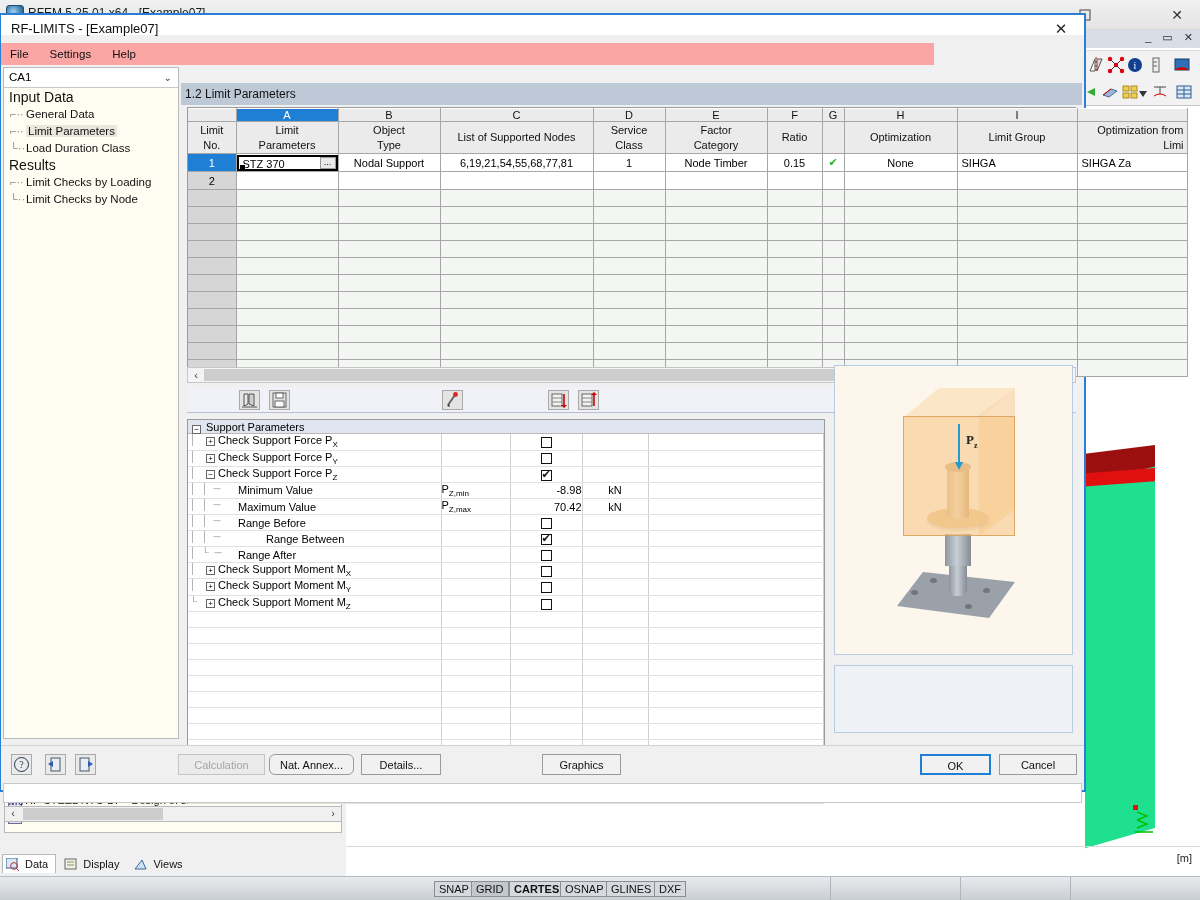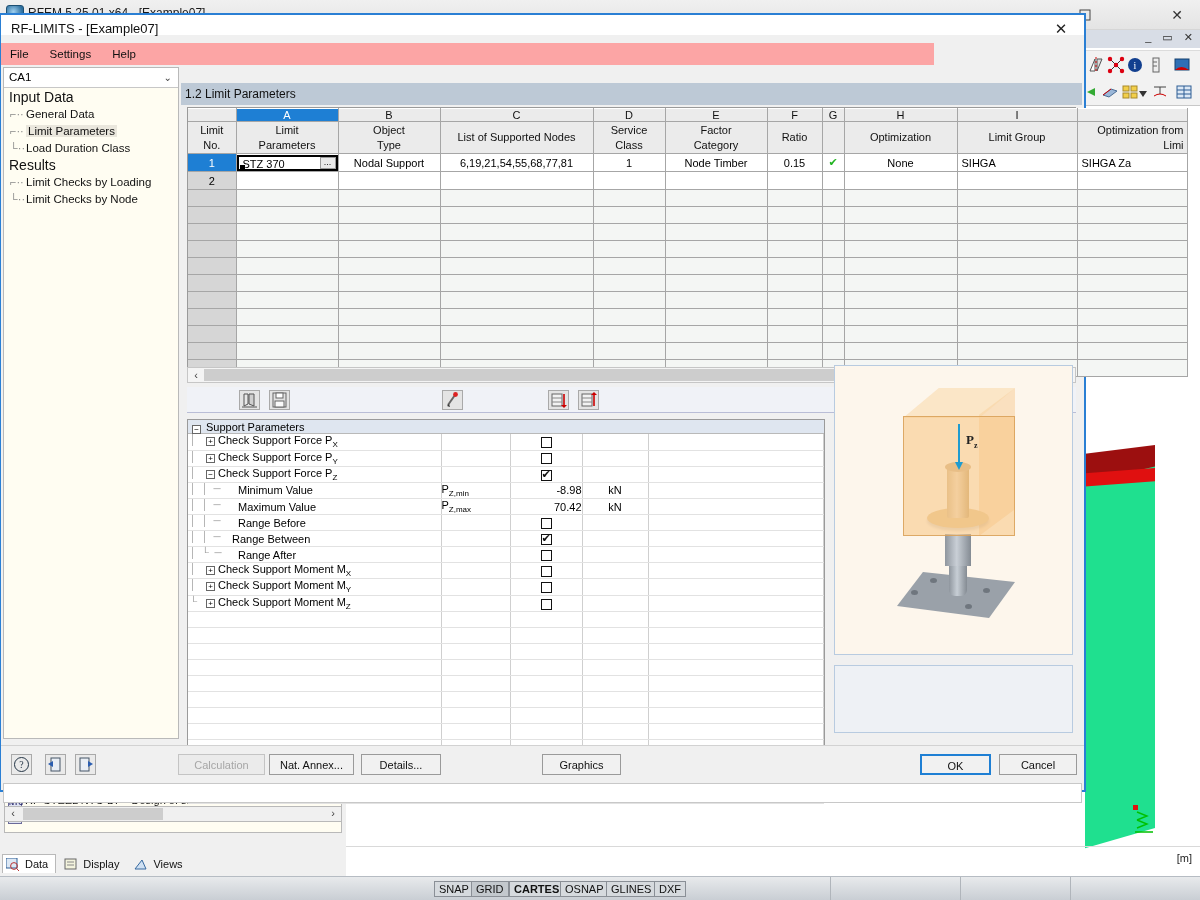--- a/index.html
+++ b/index.html
@@ -1000,21 +1000,21 @@
           </td>
           <td class="psym"></td>
           <td class="cbx-wrap"><span class="cbx"></span></td>
           <td></td>
           <td class="pend"></td>
         </tr>
 
         <tr>
           <td class="pname">
             <span class="tr-lines">│&nbsp;&nbsp;│&nbsp;&nbsp;─</span>
-            <span style="margin-left:44px;">Range Between</span>
+            <span style="margin-left:78px;">Range Between</span>
           </td>
           <td class="psym"></td>
           <td class="cbx-wrap"><span class="cbx on"></span></td>
           <td></td>
           <td class="pend"></td>
         </tr>
 
         <tr>
           <td class="pname">
             <span class="tr-lines">│&nbsp;&nbsp;└&nbsp;&nbsp;─</span>
@@ -1183,20 +1183,20 @@
           <path d="M2 9 L7 6 L7 12 Z" fill="#2a5db0"></path>
         </svg>
     </span>
     <span class="smallbtn" style="left:74px;">
       <svg width="19" height="19" viewBox="0 0 19 19">
           <rect x="4" y="3" width="9" height="13" fill="#e9eef5" stroke="#456"></rect>
           <path d="M17 9 L12 6 L12 12 Z" fill="#2a5db0"></path>
         </svg>
     </span>
     <span class="pushbtn disabled" style="left:177px; width:87px;">Calculation</span>
-    <span class="pushbtn" style="left:268px; width:85px;">Nat. Annex...</span>
+    <span class="pushbtn" style="left:268px; width:85px;border-radius:6px;">Nat. Annex...</span>
     <span class="pushbtn" style="left:360px; width:80px;">Details...</span>
     <span class="pushbtn" style="left:541px; width:79px;">Graphics</span>
     <span class="pushbtn default" style="left:919px; width:71px;">OK</span>
     <span class="pushbtn" style="left:998px; width:78px;">Cancel</span>
   </div>
   <div id="statusline"></div>
 </div>
 
 </body></html>

